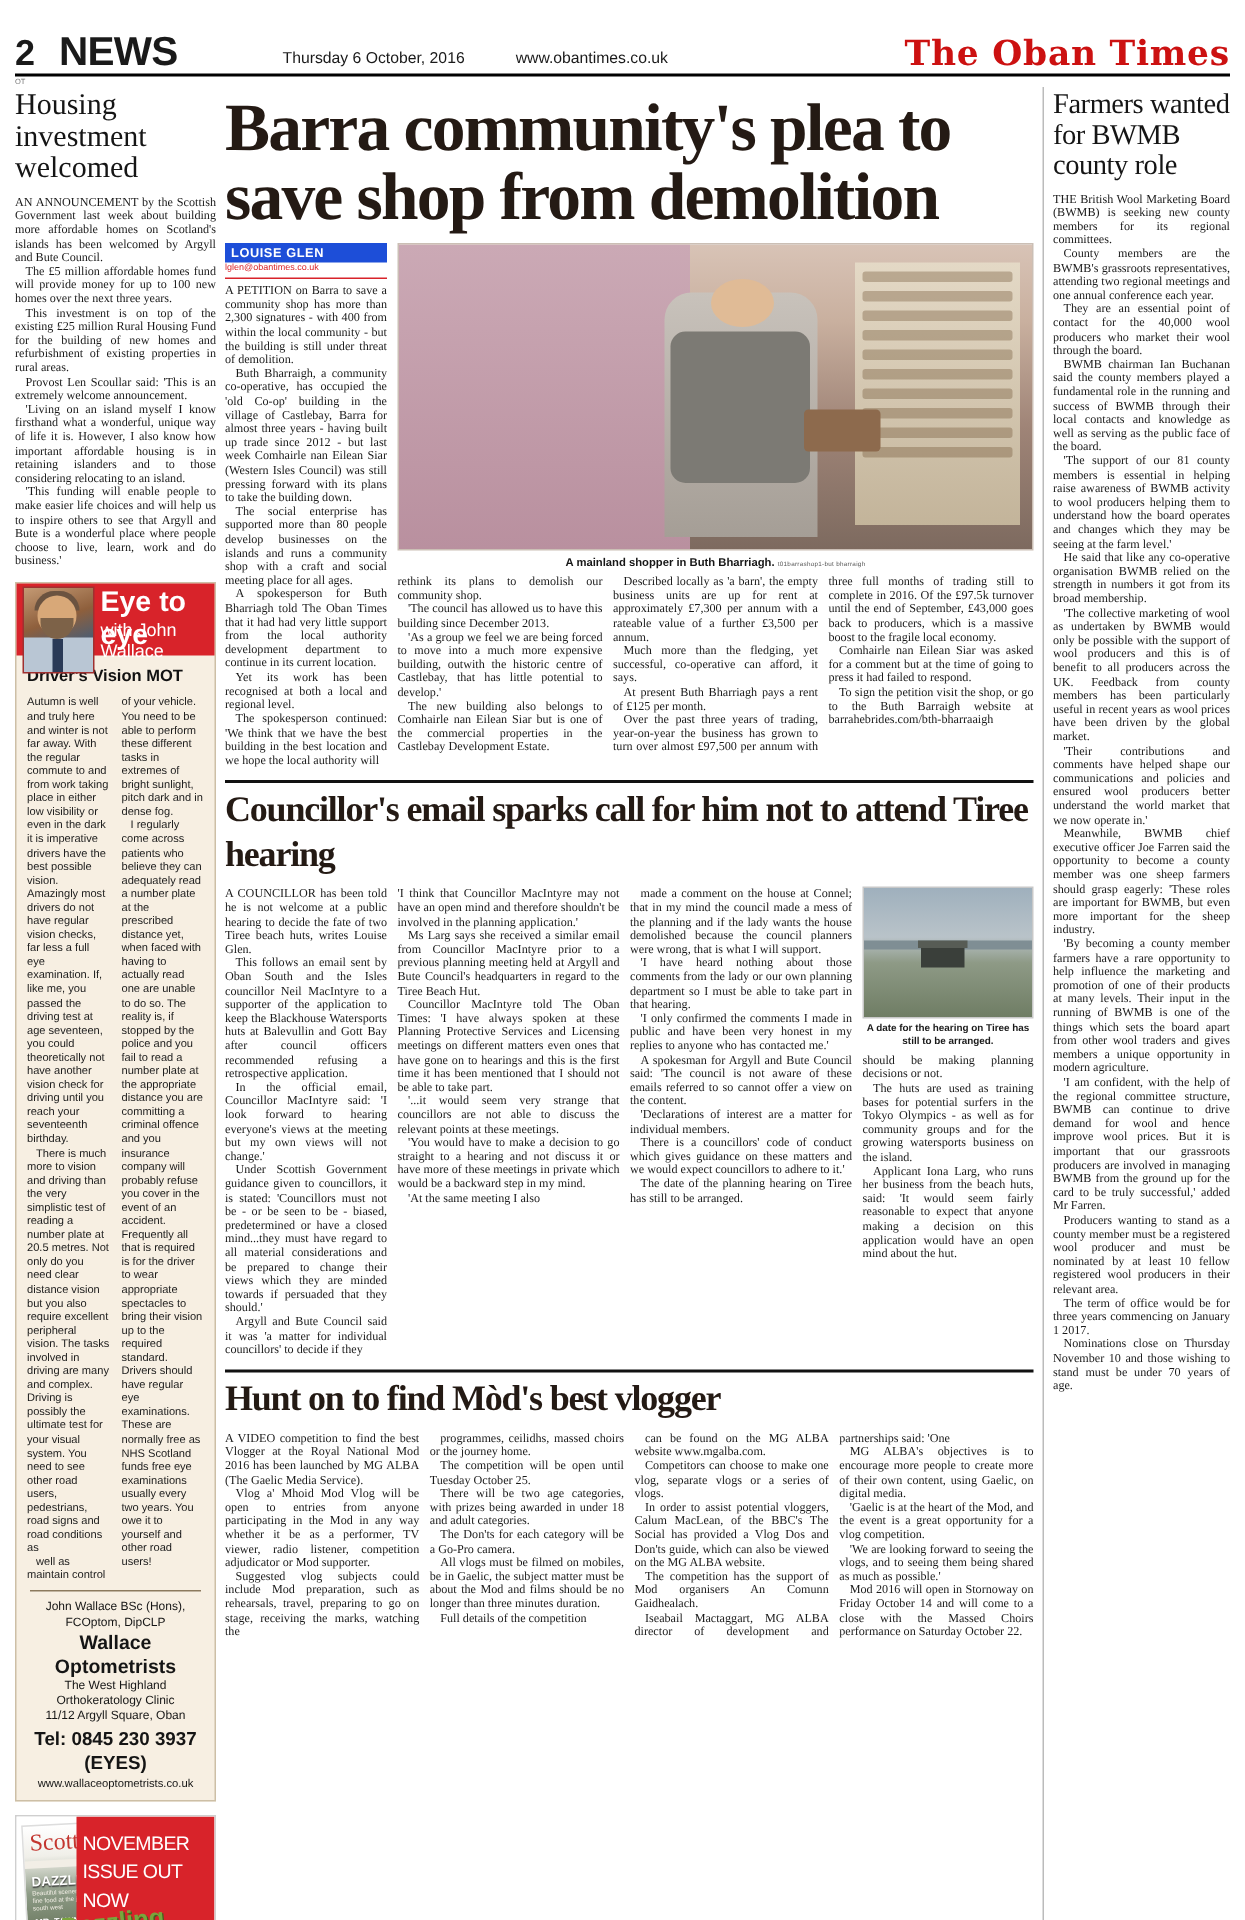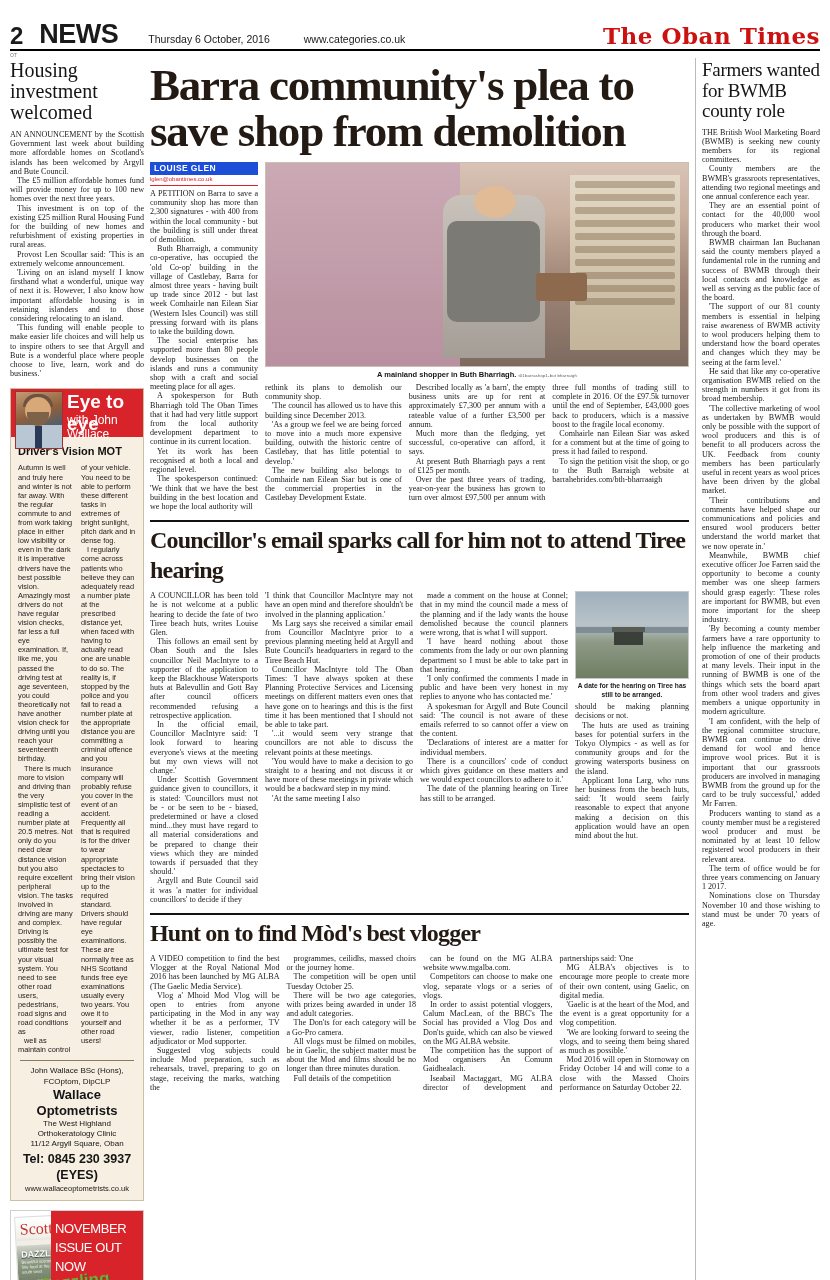--- a/index.html
+++ b/index.html
@@ -22,21 +22,21 @@
   }
   .mh-pageno{
     font-family:"Liberation Sans", sans-serif;
     font-weight:bold;font-size:24px;line-height:24px;
     margin-right:16px;
   }
   .mh-section{
     font-family:"Liberation Sans", sans-serif;
     font-weight:bold;font-size:27px;line-height:27px;
     letter-spacing:-0.5px;
-    margin-right:30px;
+    margin-right:70px;
   }
   .mh-date{
     font-family:"Liberation Sans", sans-serif;
     font-size:10.5px;line-height:12px;margin-right:34px;padding-bottom:3px;
   }
   .mh-url{
     font-family:"Liberation Sans", sans-serif;
     font-size:10.5px;line-height:12px;padding-bottom:3px;
   }
   .mh-logo{
@@ -261,38 +261,38 @@
 </style>
 </head>
 <body>
 
 <div class="page">
 
   <div class="masthead">
     <div class="mh-pageno">2</div>
     <div class="mh-section">NEWS</div>
     <div class="mh-date">Thursday 6 October, 2016</div>
-    <div class="mh-url">www.categories.co.uk</div>
+    <div class="mh-url">www.obantimes.co.uk</div>
     <div class="mh-logo">The Oban Times</div>
   </div>
   <div class="rule-thick"></div>
   <div class="ot-tag">OT</div>
 
   <div class="body-grid">
 
     <div class="col-left">
 
       <article>
         <h3 class="housing-title">Housing investment welcomed</h3>
         <div class="bodytext">
           <p class="first">AN ANNOUNCEMENT by the Scottish Government last week about building more affordable homes on Scotland's islands has been welcomed by Argyll and Bute Council.</p>
           <p>The £5 million affordable homes fund will provide money for up to 100 new homes over the next three years.</p>
           <p>This investment is on top of the existing £25 million Rural Housing Fund for the building of new homes and refurbishment of existing properties in rural areas.</p>
           <p>Provost Len Scoullar said: 'This is an extremely welcome announcement.</p>
-          <p>'Living on an island myself I know firsthand what a wonderful, unique way of next it is. However, I also know how important affordable housing is in retaining islanders and to those considering relocating to an island.</p>
+          <p>'Living on an island myself I know firsthand what a wonderful, unique way of life it is. However, I also know how important affordable housing is in retaining islanders and to those considering relocating to an island.</p>
           <p>'This funding will enable people to make easier life choices and will help us to inspire others to see that Argyll and Bute is a wonderful place where people choose to live, learn, work and do business.'</p>
         </div>
       </article>
 
       <section class="eye-panel">
         <div class="eye-head">
           <div class="eye-photo">
             <div class="shirt"></div>
               <div class="tie"></div>
             <div class="hair"></div>

